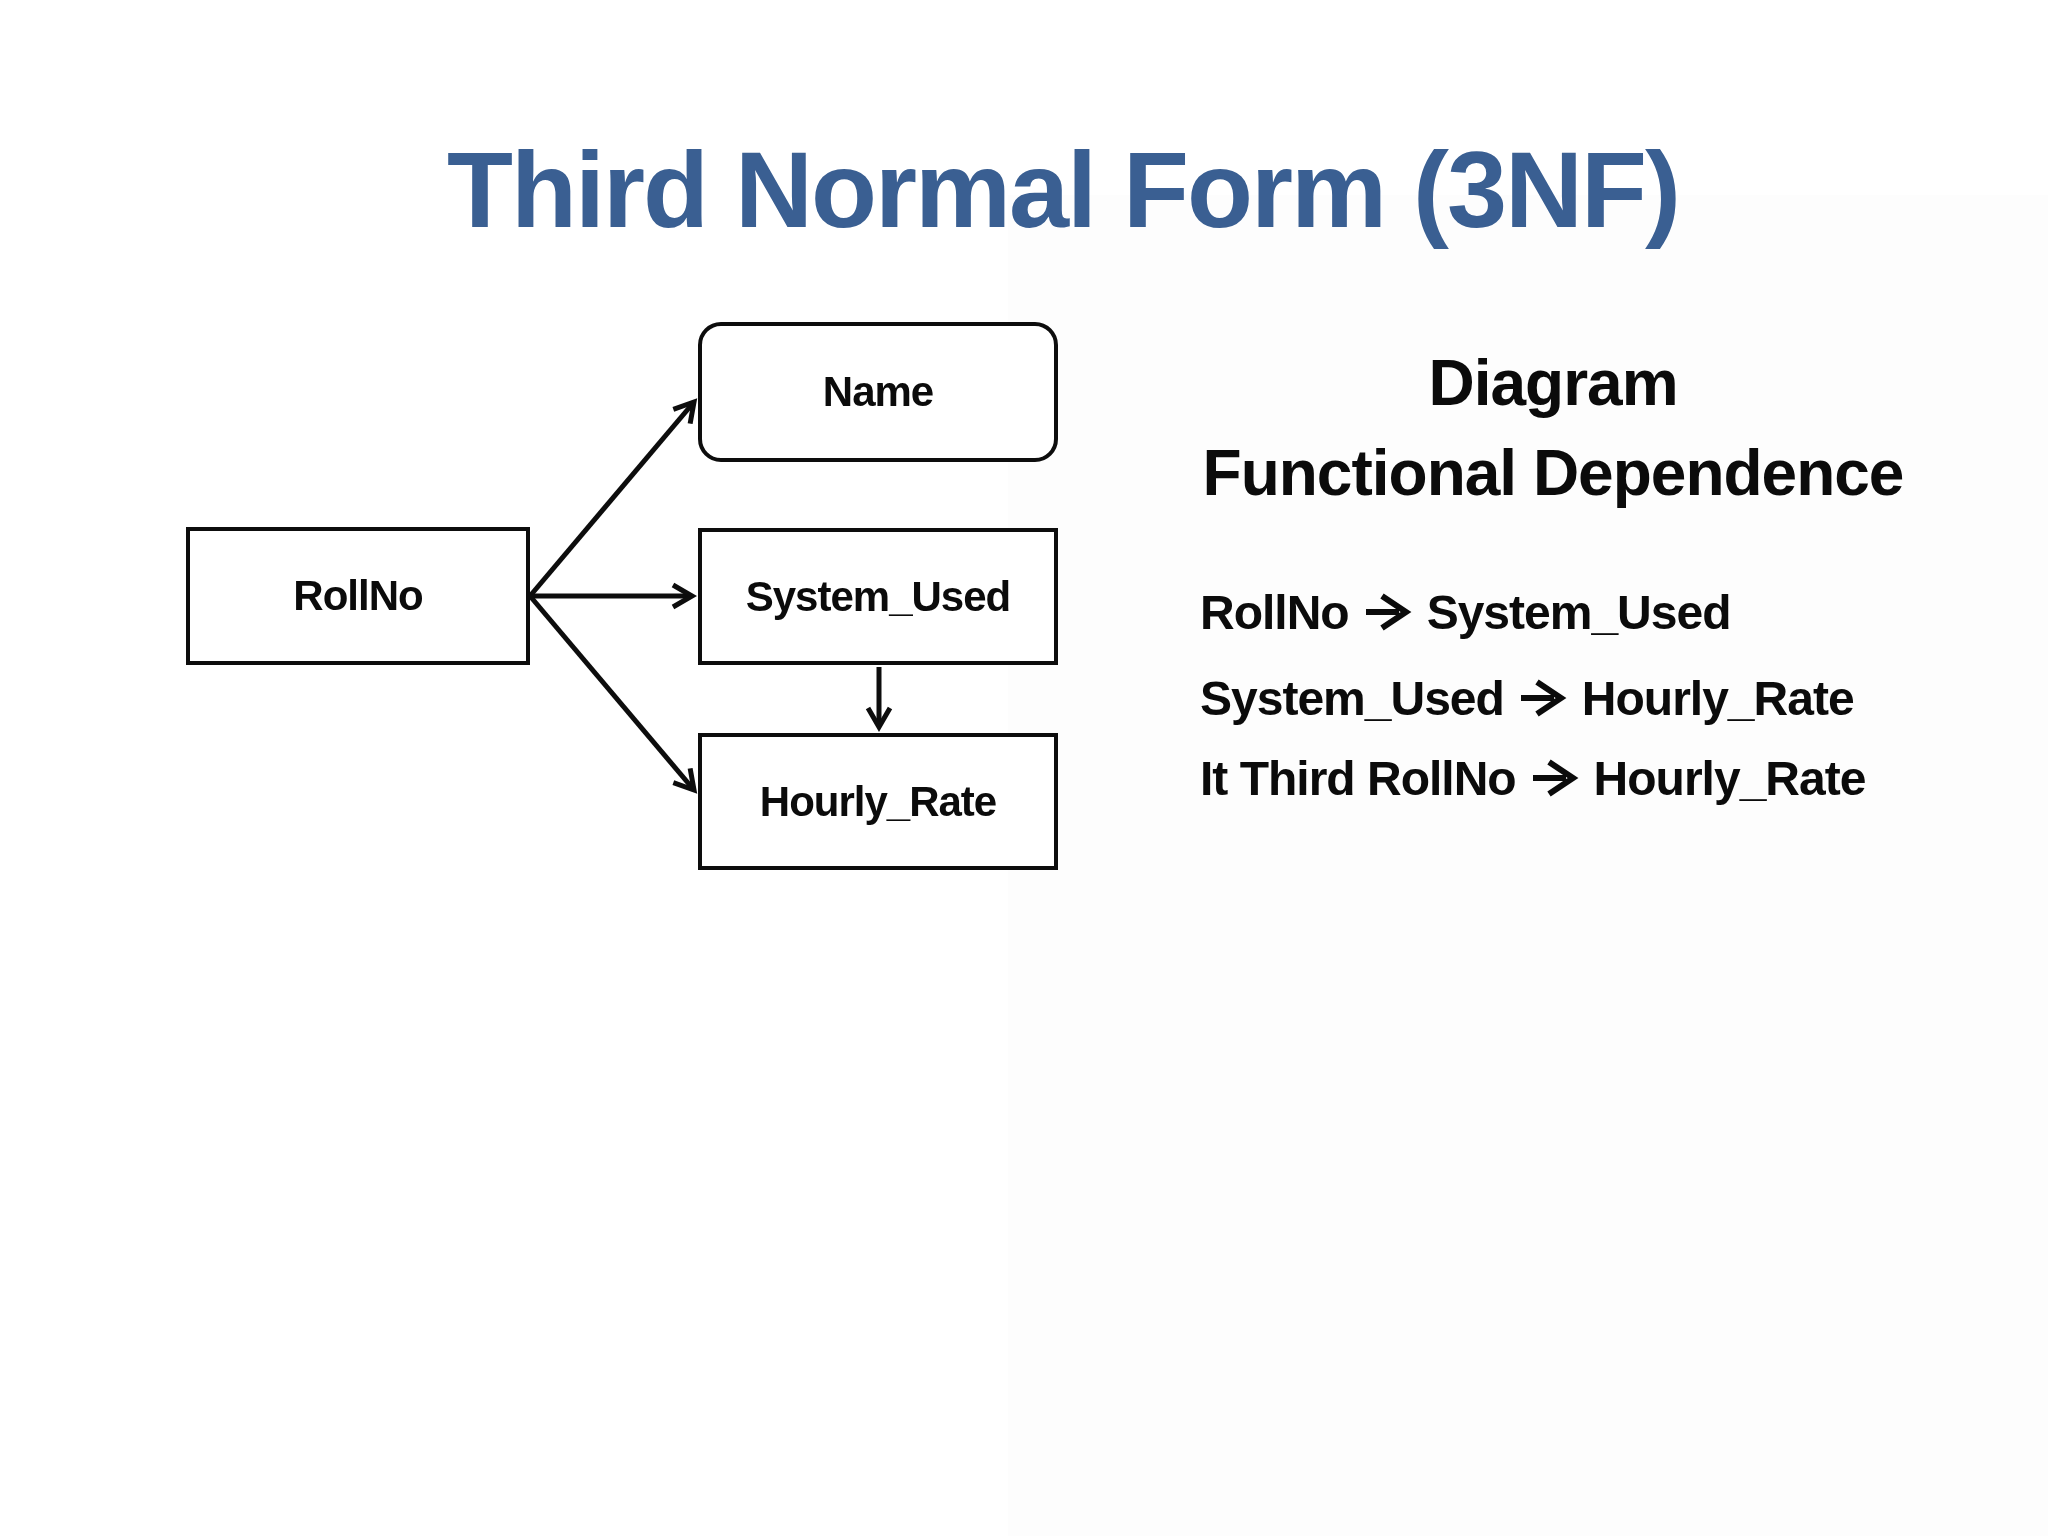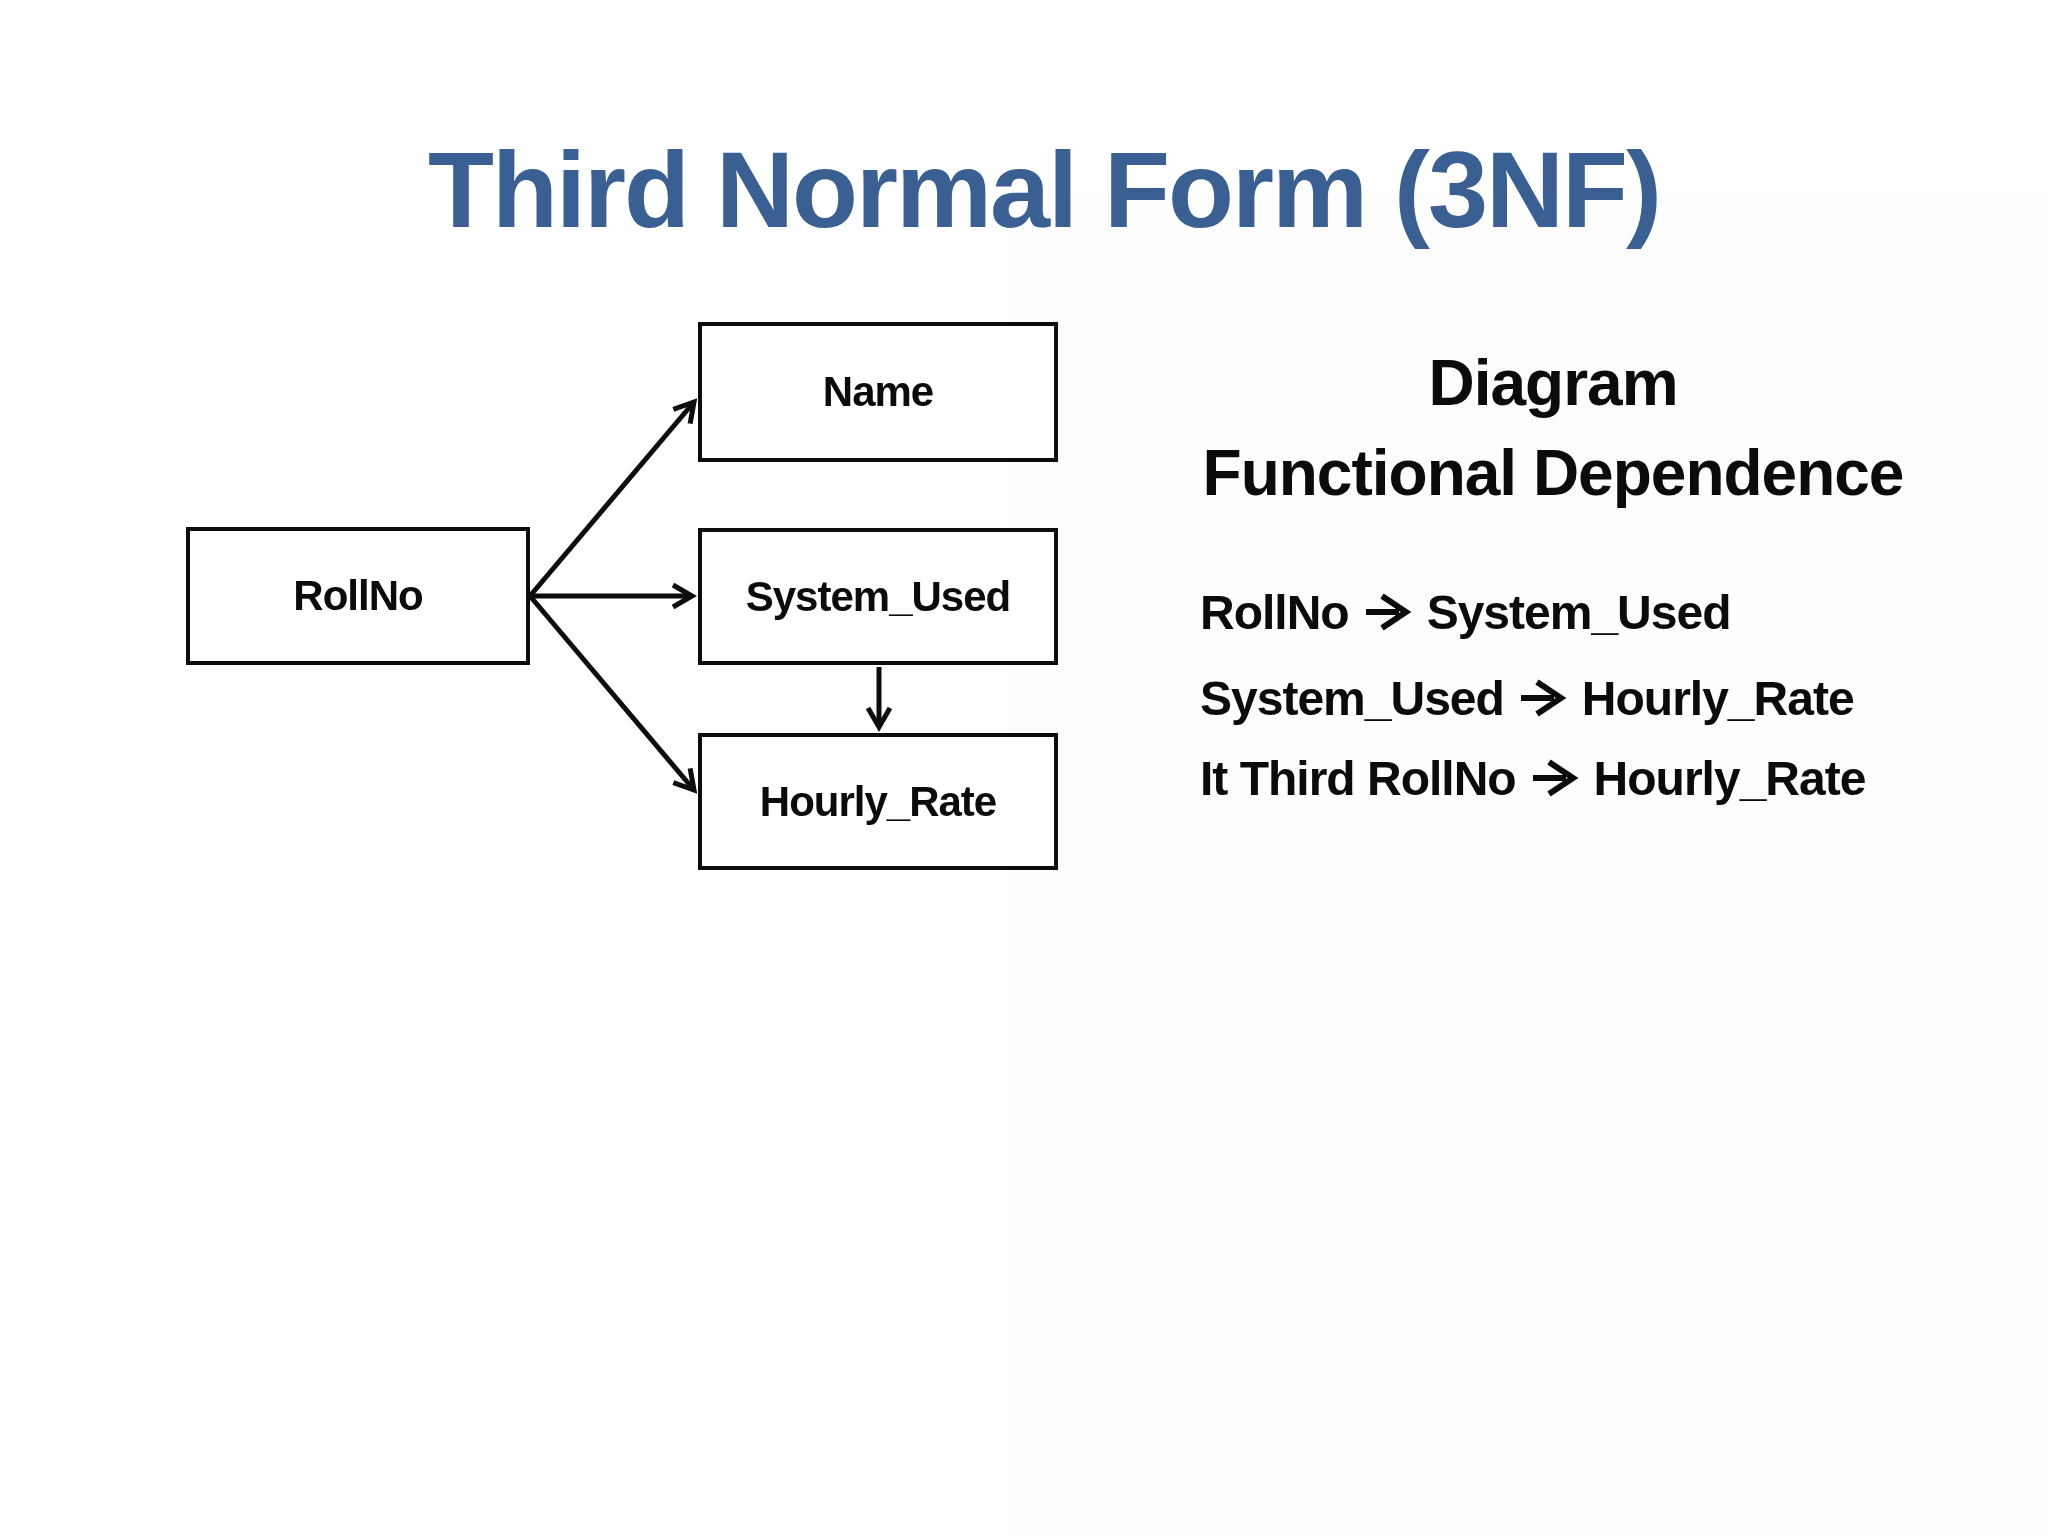--- a/index.html
+++ b/index.html
@@ -21,21 +21,21 @@
   .right-shade {
     position: absolute;
     left: 1008px;
     top: 195px;
     width: 1040px;
     height: 1341px;
     background: #fdfdfd;
   }
   .slide-title {
     position: absolute;
-    left: 391px;
+    left: 410px;
     top: 128px;
     width: 1306px;
     text-align: center;
     font-size: 108px;
     font-weight: bold;
     letter-spacing: -2px;
     color: #3A5F92;
     line-height: 1.15;
     white-space: nowrap;
   }
@@ -53,21 +53,21 @@
     background: #ffffff;
     display: flex;
     align-items: center;
     justify-content: center;
     font-size: 42px;
     font-weight: bold;
     color: #0b0b0b;
     letter-spacing: -1px;
   }
   .node-rollno      { left: 186px; top: 527px; width: 344px; height: 138px; }
-  .node-name        { left: 698px; top: 322px; width: 360px; height: 140px; }
+  .node-name        { left: 698px; top: 322px; width: 360px; height: 140px; border-radius: 23px; }
   .node-system-used { left: 698px; top: 528px; width: 360px; height: 137px; }
   .node-hourly-rate { left: 698px; top: 733px; width: 360px; height: 137px; }
 
   .fd-heading {
     position: absolute;
     left: 1103px;
     top: 338px;
     width: 900px;
     text-align: center;
     font-size: 64px;

